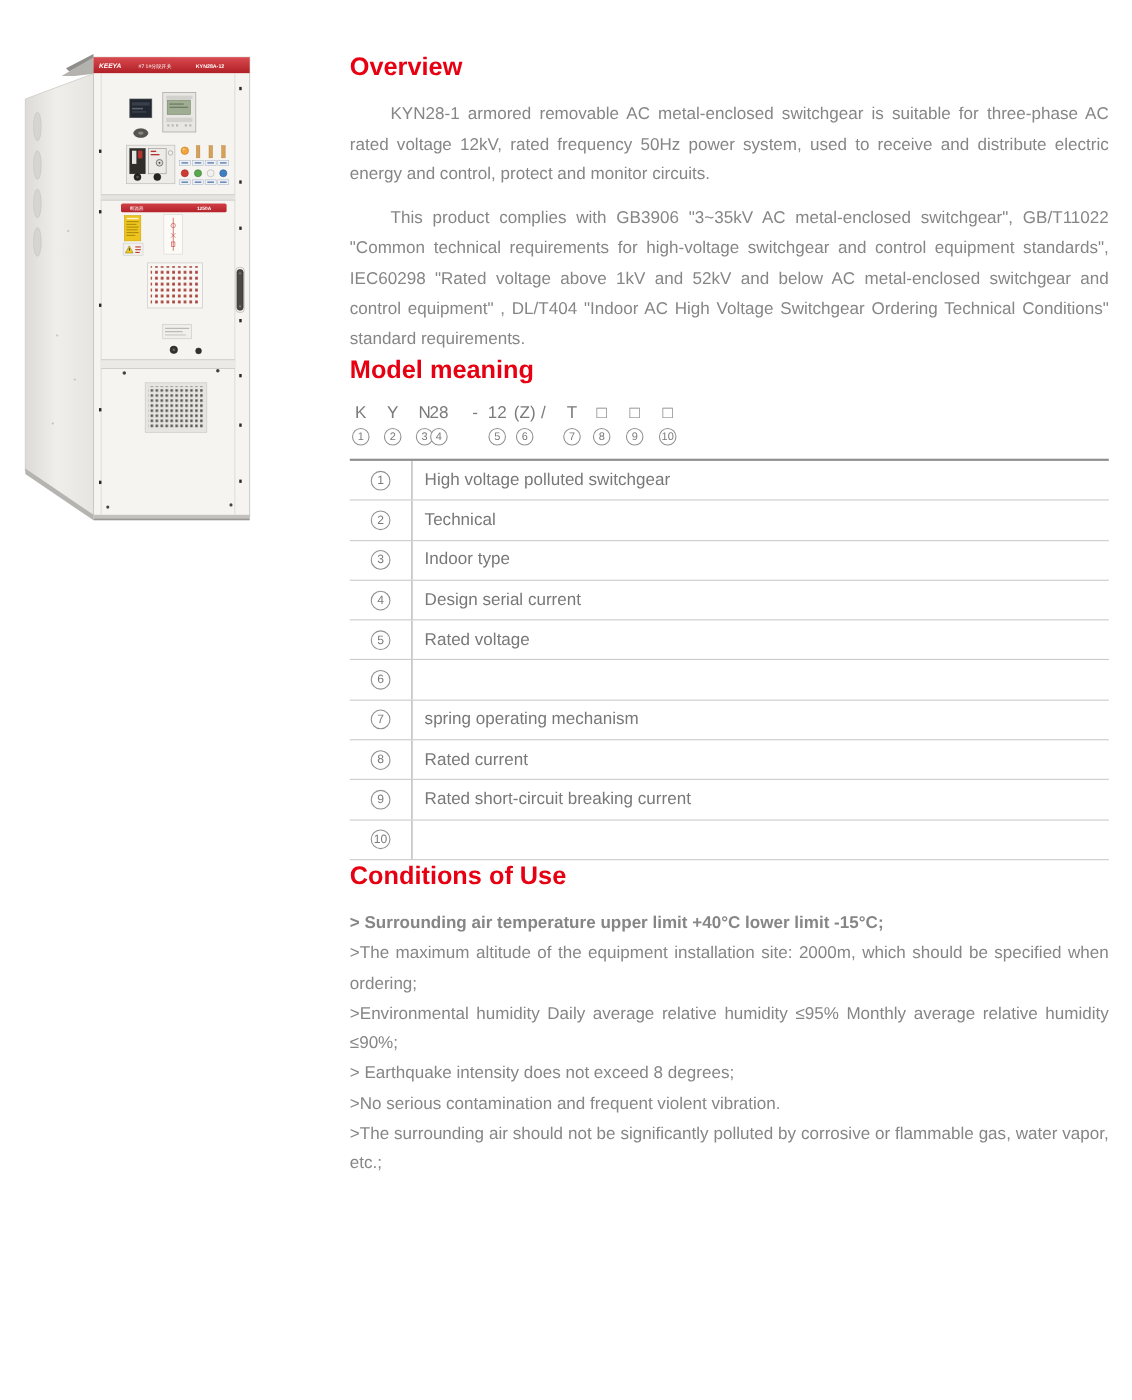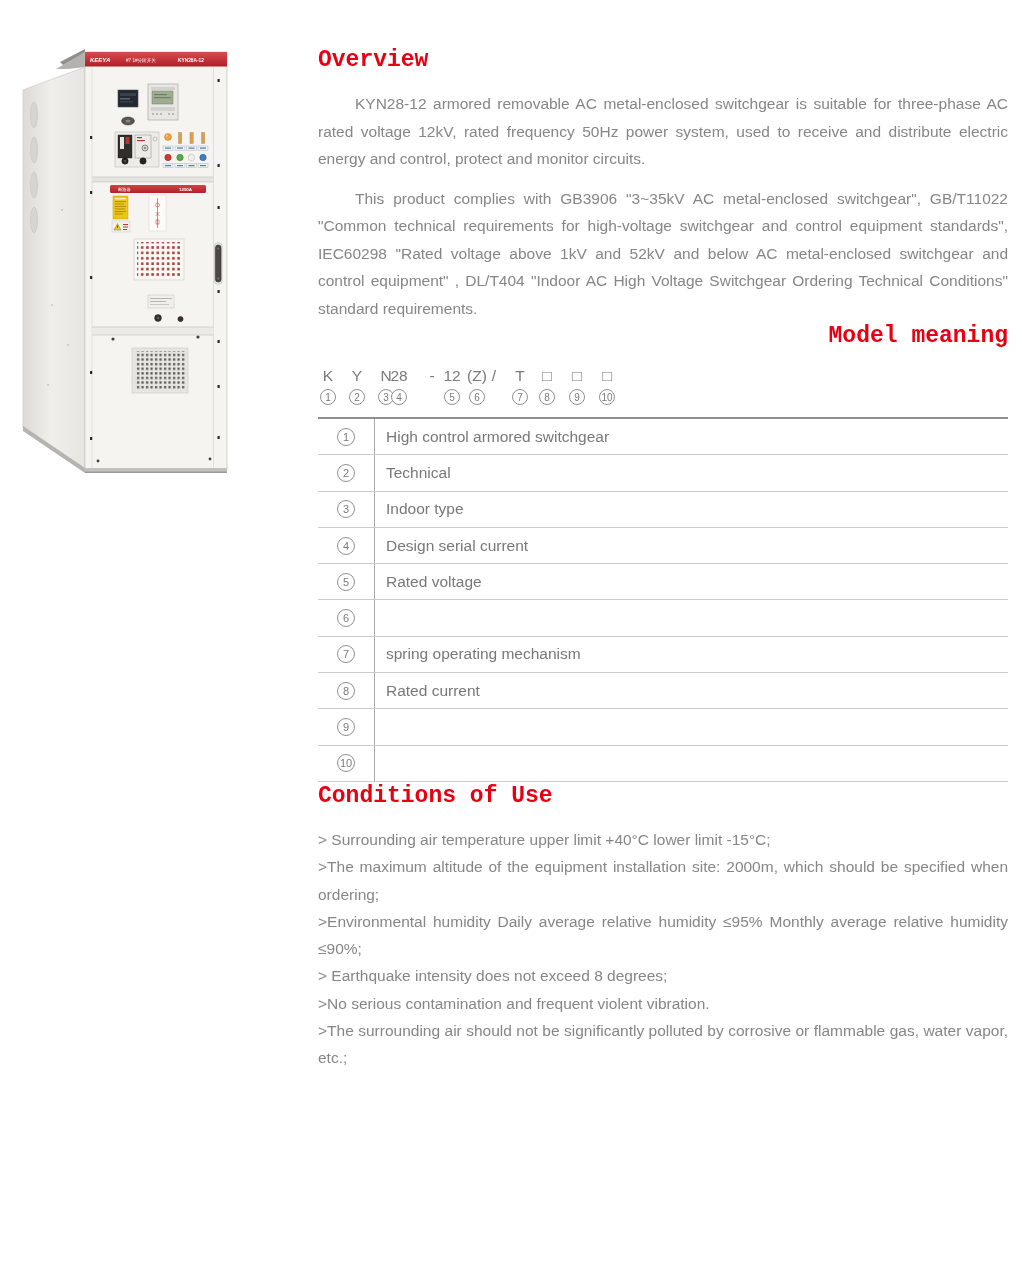--- a/index.html
+++ b/index.html
@@ -3,28 +3,28 @@
 <meta charset="utf-8">
 <style>
   html,body { margin:0; padding:0; background:#ffffff; }
   .page {
     position:relative; width:1029px; height:1273px; background:#fff;
     font-family:"Liberation Sans", sans-serif; overflow:hidden;
   }
   .figure { position:absolute; left:10px; top:40px; width:290px; height:440px; }
   .content { position:absolute; left:318px; top:46px; width:690px; }
 
-  h2.sec { margin:0; font-size:23px; font-weight:bold; color:#e60012; line-height:28px;font-family:Liberation Mono, monospace; }
+  h2.sec { margin:0; font-size:23px; font-weight:bold; color:#e60012; line-height:28px; }
   .para {
     margin:16px 0 0 0; font-size:15.5px; color:#868686; line-height:27.5px;
     text-align:justify; text-indent:37px;
   }
   .para.second { margin-top:12px; }
 
-  .model-head { margin-top:75px;text-align:right; }
+  .model-head { margin-top:75px; }
 
   .model-code { position:relative; height:42px; margin-top:16px; }
   .mc-col { position:absolute; top:0; width:24px; text-align:center; }
   .mc-sym { display:block; font-size:15.5px; color:#7a7a7a; height:20px; line-height:20px; white-space:nowrap; }
   .circ {
     display:inline-flex; align-items:center; justify-content:center;
     width:16px; height:16px; border:1px solid #919191; border-radius:50%;
     font-size:10px; color:#7a7a7a; box-sizing:border-box; background:#fff;
   }
   .mc-col .circ { margin-top:3px; }
@@ -36,21 +36,21 @@
     flex:0 0 56px; display:flex; justify-content:center; align-items:center;
     border-right:1px solid #a8a8a8;
   }
   .mt-num .circ { width:18px; height:18px; font-size:11px; }
   .mt-label { display:flex; align-items:center; padding-left:11px; font-size:15.5px; color:#787878; }
 
   .cond-head { margin-top:85px; }
   .cond {
     margin:0; font-size:15.5px; color:#868686; line-height:27.3px; text-align:justify;
   }
-  .cond.first { margin-top:16px; }
+  .cond.first { margin-top:16px;font-weight:bold; }
 
   svg text { font-family:"Liberation Sans", sans-serif; }
 </style>
 </head>
 <body>
 
 <div class="page">
 
   <div class="figure">
     <svg viewBox="0 0 290 440" width="290" height="440">
@@ -271,21 +271,21 @@
           <circle cx="88" cy="421" r="1.4" fill="#44423e"></circle>
           <circle cx="200" cy="419" r="1.4" fill="#44423e"></circle>
         </g>
       </g>
     </svg>
   </div>
 
   <div class="content">
 
     <h2 class="sec">Overview</h2>
-    <p class="para">KYN28-12 armored removable AC metal-enclosed switchgear is suitable for three-phase AC rated voltage 12kV, rated frequency 50Hz power system, used to receive and distribute electric energy and control, protect and monitor circuits.</p>
+    <p class="para">KYN28-1 armored removable AC metal-enclosed switchgear is suitable for three-phase AC rated voltage 12kV, rated frequency 50Hz power system, used to receive and distribute electric energy and control, protect and monitor circuits.</p>
     <p class="para second">This product complies with GB3906 "3~35kV AC metal-enclosed switchgear", GB/T11022 "Common technical requirements for high-voltage switchgear and control equipment standards", IEC60298 "Rated voltage above 1kV and 52kV and below AC metal-enclosed switchgear and control equipment" , DL/T404 "Indoor AC High Voltage Switchgear Ordering Technical Conditions" standard requirements.</p>
 
     <h2 class="sec model-head">Model meaning</h2>
 
     <div class="model-code">
       <div class="mc-col" style="left:-2px"><span class="mc-sym">K</span><span class="circ">1</span></div>
       <div class="mc-col" style="left:27px"><span class="mc-sym">Y</span><span class="circ">2</span></div>
       <div class="mc-col" style="left:56px"><span class="mc-sym">N</span><span class="circ">3</span></div>
       <div class="mc-col" style="left:69px"><span class="mc-sym">28</span><span class="circ">4</span></div>
       <div class="mc-col" style="left:102px"><span class="mc-sym">-</span><span class="circ"></span></div>
@@ -296,21 +296,21 @@
       <div class="mc-col" style="left:217px"><span class="mc-sym">□</span><span class="circ">8</span></div>
       <div class="mc-col" style="left:247px"><span class="mc-sym">□</span><span class="circ">9</span></div>
       <div class="mc-col" style="left:277px"><span class="mc-sym">□</span><span class="circ">10</span></div>
     </div>
 
     <div class="mtable">
       <div class="mt-row">
           <div class="mt-num">
             <span class="circ">1</span>
           </div>
-          <div class="mt-label">High control armored switchgear</div>
+          <div class="mt-label">High voltage polluted switchgear</div>
         </div>
       <div class="mt-row">
           <div class="mt-num">
             <span class="circ">2</span>
           </div>
           <div class="mt-label">Technical</div>
         </div>
       <div class="mt-row">
           <div class="mt-num">
             <span class="circ">3</span>
@@ -343,20 +343,21 @@
       <div class="mt-row">
           <div class="mt-num">
             <span class="circ">8</span>
           </div>
           <div class="mt-label">Rated current</div>
         </div>
       <div class="mt-row">
           <div class="mt-num">
             <span class="circ">9</span>
           </div>
+          <div class="mt-label">Rated short-circuit breaking current</div>
         </div>
       <div class="mt-row">
           <div class="mt-num">
             <span class="circ">10</span>
           </div>
         </div>
     </div>
 
     <h2 class="sec cond-head">Conditions of Use</h2>
     <p class="cond first">&gt; Surrounding air temperature upper limit +40°C lower limit -15°C;</p>

